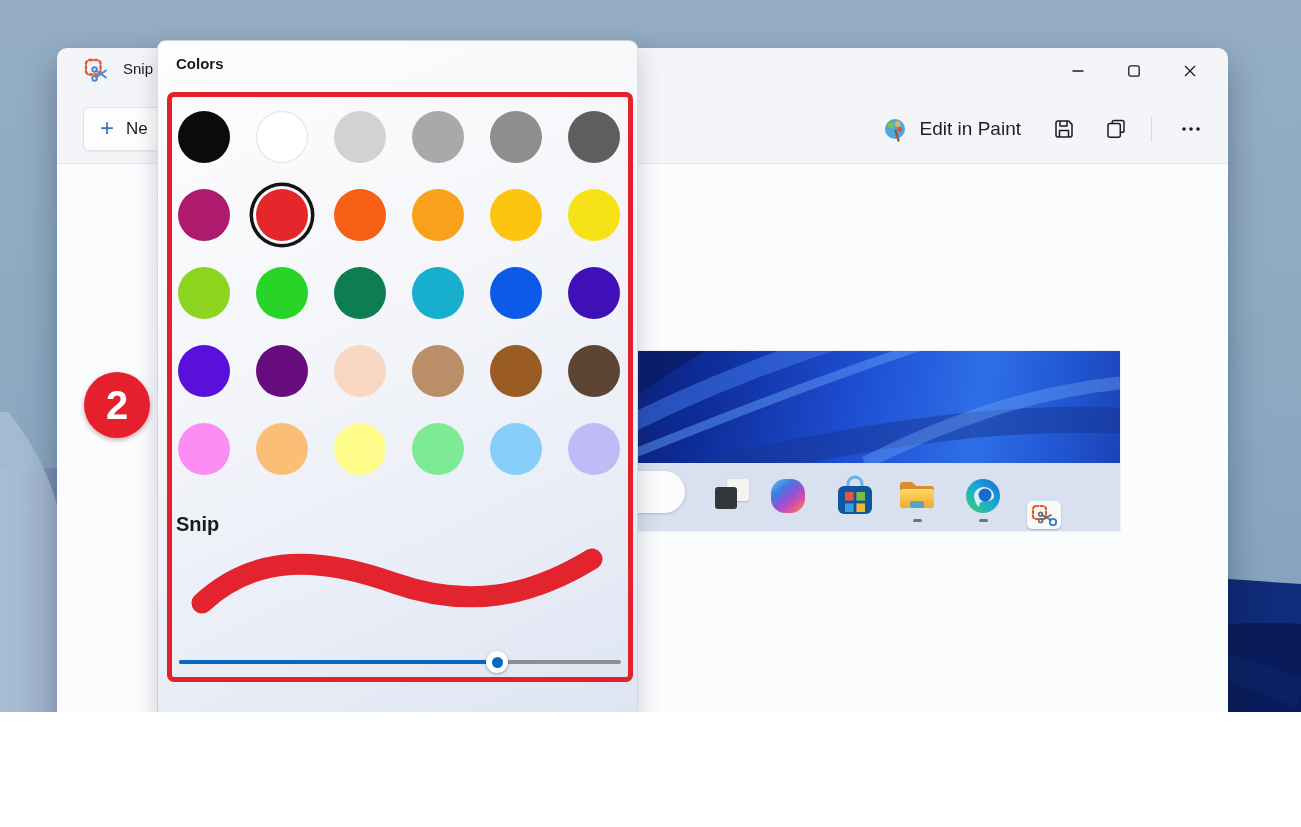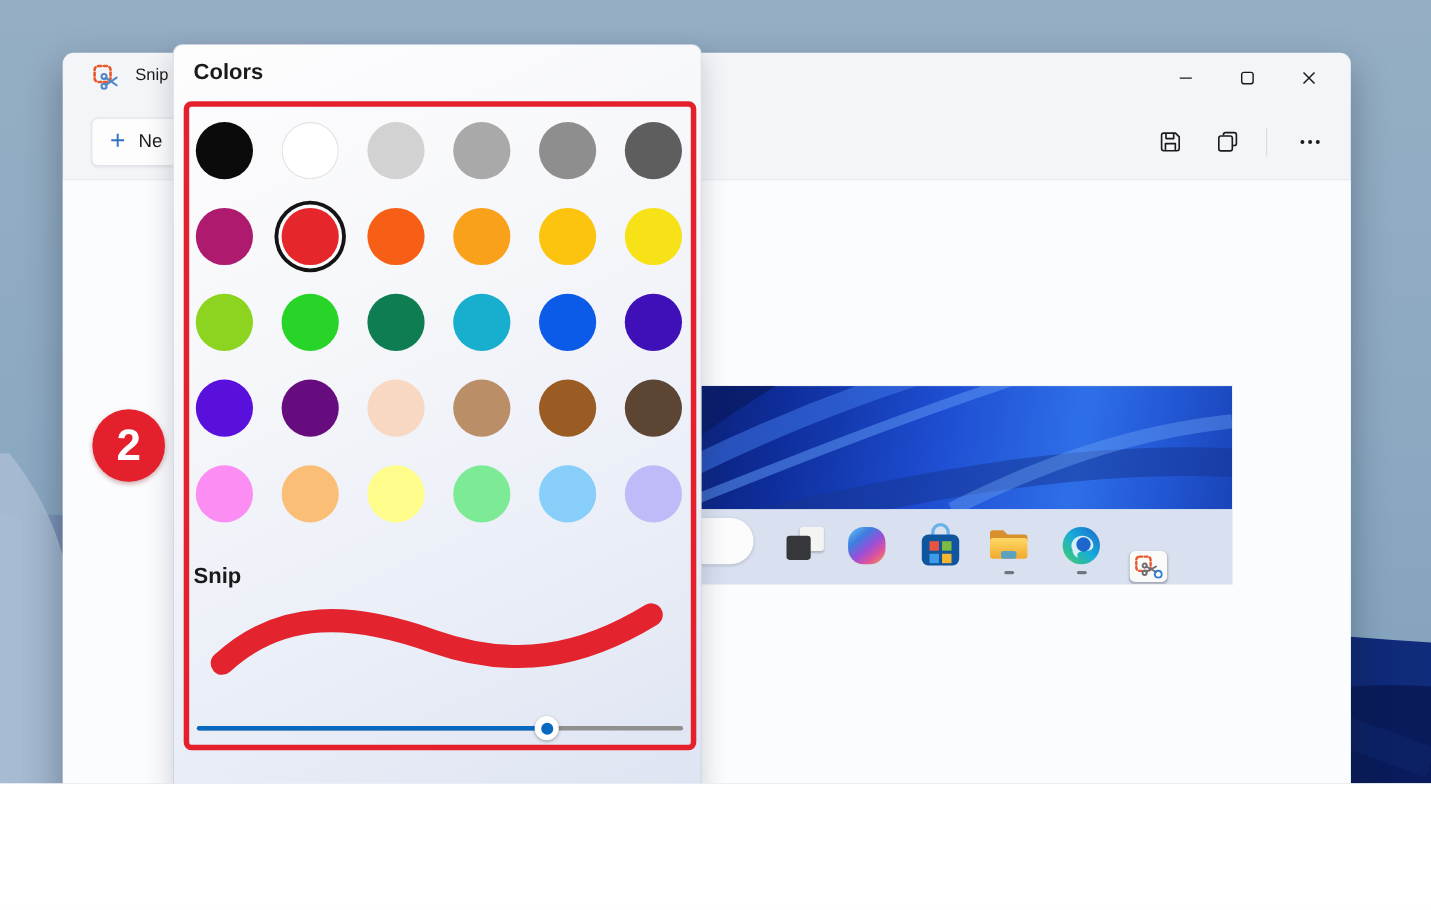--- a/index.html
+++ b/index.html
@@ -59,21 +59,21 @@
   .footer { position:absolute; left:0; top:665px; width:100%; height:70px; background:#ECEFF4; }
   .tool-btn { position:absolute; top:11px; width:42px; height:48px; border-radius:5px;
     display:flex; flex-direction:column; align-items:center; justify-content:center; gap:1px; }
   .tb-div { position:absolute; top:23px; width:1px; height:24px; background:#D6D9DD; }
 
   
   .flyout { position:absolute; left:157px; top:40px; width:481px; height:678px; z-index:40;
     background:linear-gradient(155deg,#FDFDFE 0%,#F6F7FA 35%,#EAEEF7 70%,#DEE4F2 100%);
     border:1px solid rgba(90,100,120,.18); border-radius:9px;
     box-shadow:0 10px 24px rgba(30,40,70,.22); }
-  .flyout-title { position:absolute; left:18px; top:14px; font-size:20px; font-weight:700; color:#1A1A1A; }
+  .flyout-title { position:absolute; left:18px; top:14px; font-size:15px; font-weight:700; color:#1A1A1A; }
   .anno-rect { position:absolute; left:9px; top:51px; width:466px; height:590px;
     border:5px solid var(--anno,#E3202C); border-radius:7px; pointer-events:none; z-index:5; }
   .swatch-grid { position:absolute; left:20px; top:70px; display:grid;
     grid-template-columns:repeat(6,52px); grid-auto-rows:52px; column-gap:26px; row-gap:26px; }
   .swatch { width:52px; height:52px; border-radius:50%; }
   .swatch.white { box-shadow:inset 0 0 0 1px #E2E2E2; }
   .swatch.selected { box-shadow:0 0 0 3px #FAFAFC, 0 0 0 6.5px #141414; }
   .size-label { position:absolute; left:18px; top:472px; font-size:20px; font-weight:700; color:#1A1A1A; }
   .squiggle { position:absolute; left:28px; top:498px; }
   .slider { position:absolute; left:21px; top:610px; width:442px; height:22px; }
@@ -148,20 +148,30 @@
         </div>
       </div>
     </div>
 
     <div class="btn-new">
       <span class="plus">+</span>
       <span class="lbl">Ne</span>
     </div>
 
     <div class="header-right">
+      <div class="edit-paint">
+        <svg width="26" height="26" viewBox="0 0 26 26">
+          <circle cx="13" cy="13" r="10" fill="#4FA8DC"></circle>
+          <circle cx="9" cy="9.2" r="3.2" fill="#7CC143"></circle>
+          <circle cx="15.6" cy="8" r="2.8" fill="#F2B441"></circle>
+          <circle cx="17.8" cy="13.6" r="2.5" fill="#D8573C"></circle>
+          <path d="M16.5 24.5 L13.5 14.5" stroke="#8B5E3C" stroke-width="2.4" stroke-linecap="round"></path>
+        </svg>
+        <span class="lbl">Edit in Paint</span>
+      </div>
       <div class="hdr-icon-btn">
         <svg width="24" height="24" viewBox="0 0 24 24" fill="none" stroke="#1B1B1B" stroke-width="1.5" stroke-linejoin="round">
           <path d="M4 6 a2 2 0 0 1 2-2 h10.6 L20 7.4 V18 a2 2 0 0 1-2 2 H6 a2 2 0 0 1-2-2 Z"></path>
           <path d="M8 4 v5 h7 V4"></path>
           <path d="M7.5 20 v-6.5 h9 V20"></path>
         </svg>
       </div>
       <div class="hdr-icon-btn">
         <svg width="24" height="24" viewBox="0 0 24 24" fill="none" stroke="#1B1B1B" stroke-width="1.5" stroke-linejoin="round">
           <path d="M8.2 6.2 V5.4 a1.9 1.9 0 0 1 1.9-1.9 h8 a1.9 1.9 0 0 1 1.9 1.9 v8 a1.9 1.9 0 0 1-1.9 1.9 h-1.6"></path>

